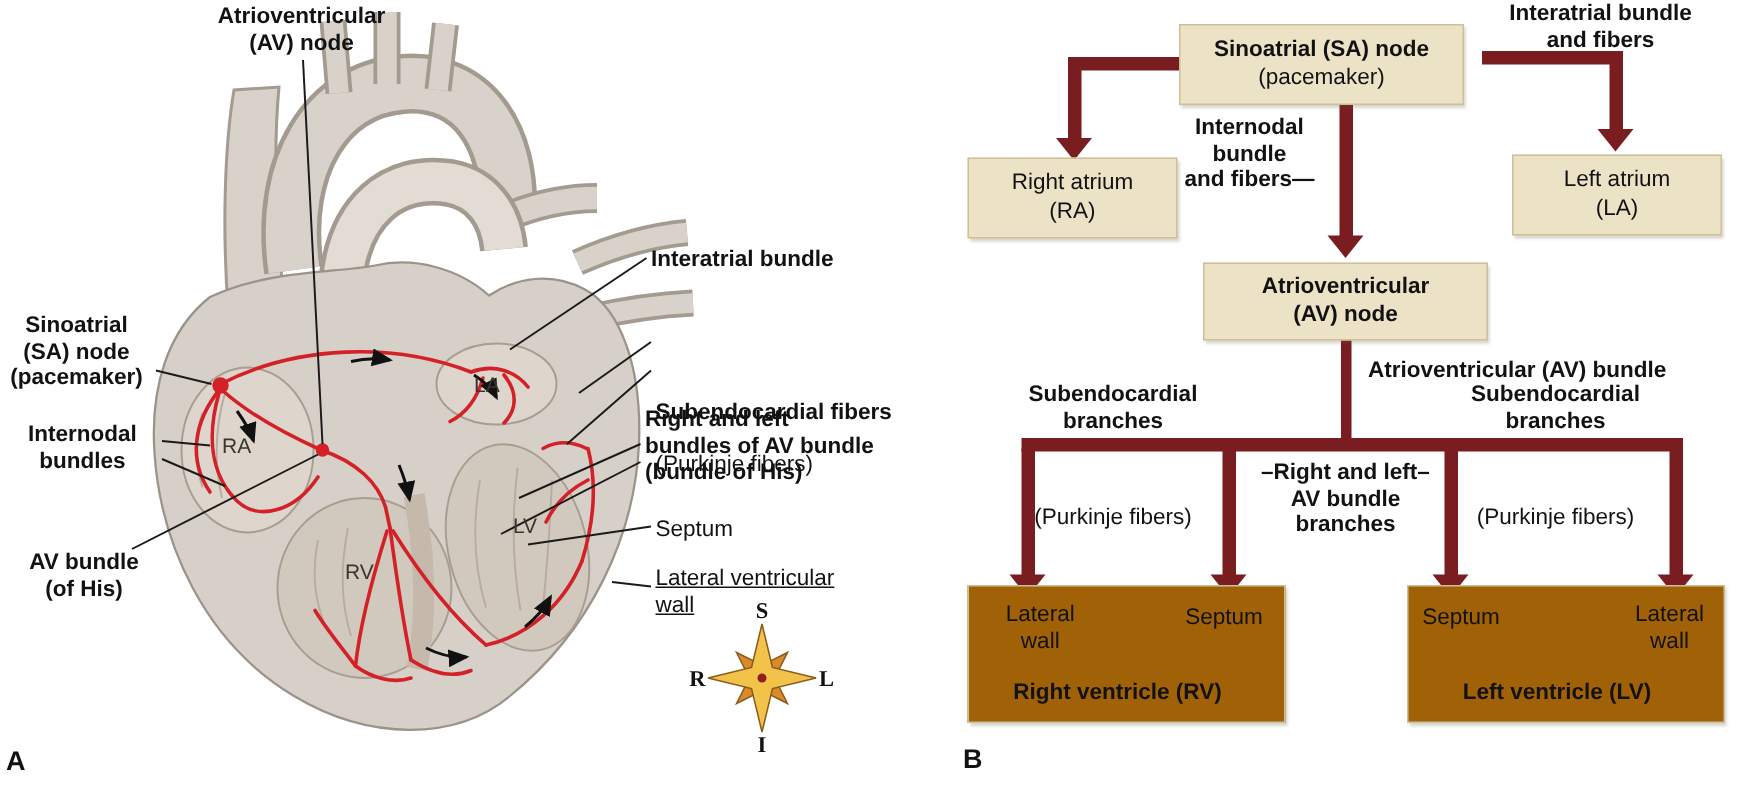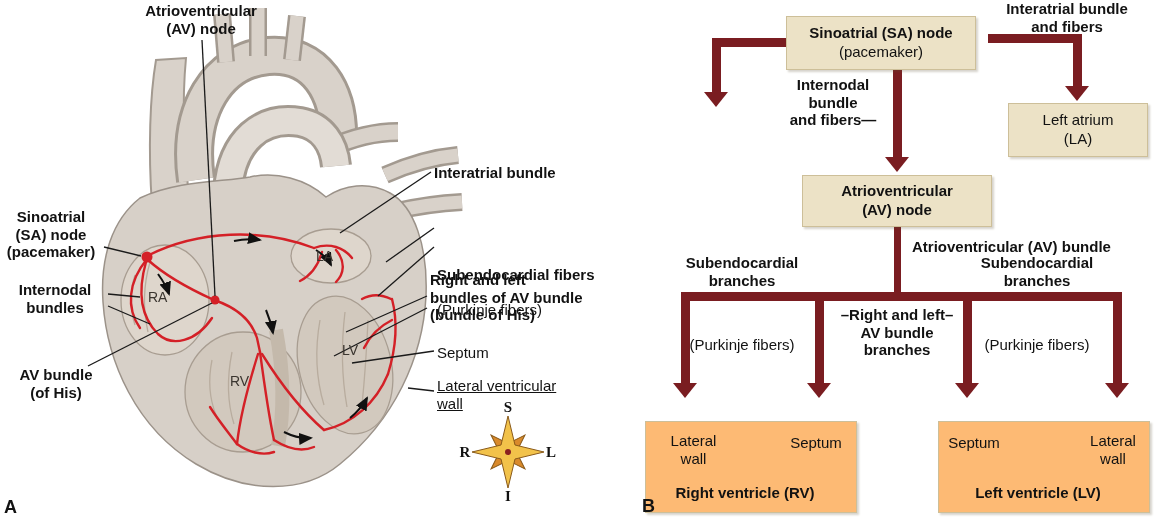--- a/index.html
+++ b/index.html
@@ -12,22 +12,22 @@
   .bold{font-weight:bold;}
   .ctr{text-align:center;}
   .nowrap{white-space:nowrap;}
   .panel-letter{position:absolute;font-size:18px;font-weight:bold;}
   
   .box{position:absolute;background:#ece2c6;border:1px solid #cdbf99;
        box-shadow:1.5px 2px 2px rgba(90,80,50,.25);
        display:flex;flex-direction:column;align-items:center;justify-content:center;
        font-size:15px;line-height:1.25;text-align:center;}
   .box span{white-space:pre-line;}
-  .bigbox{position:absolute;background:#fdba74;border:1px solid #cdbf99;
-       box-shadow:1.5px 2px 2px rgba(90,80,50,.25);font-size:15px;margin-top:31px;}
+  .bigbox{position:absolute;background:#a16207;border:1px solid #cdbf99;
+       box-shadow:1.5px 2px 2px rgba(90,80,50,.25);font-size:15px;}
   .bigbox span{position:absolute;white-space:pre-line;text-align:center;line-height:1.2;}
   .bigbox .title{font-weight:bold;left:0;right:12px;text-align:center;}
   .bar{position:absolute;background:#7a1d21;}
   .ah-down{position:absolute;width:0;height:0;
        border-left:12px solid transparent;border-right:12px solid transparent;
        border-top:15px solid #7a1d21;}
 </style>
 </head>
 <body>
 
@@ -189,20 +189,24 @@
     <div class="bar" style="left:483px;top:299px;width:9px;height:86px;"></div>
     <div class="ah-down" style="left:43px;top:383px;"></div>
     <div class="ah-down" style="left:177px;top:383px;"></div>
     <div class="ah-down" style="left:325px;top:383px;"></div>
     <div class="ah-down" style="left:475px;top:383px;"></div>
 
     <div class="box" style="left:156px;top:16px;width:188px;height:52px;">
       <span class="bold">Sinoatrial (SA) node</span>
       <span>(pacemaker)</span>
     </div>
+    <div class="box" style="left:15px;top:105px;width:138px;height:52px;">
+      <span>Right atrium
+(RA)</span>
+    </div>
     <div class="box" style="left:378px;top:103px;width:138px;height:52px;">
       <span>Left atrium
 (LA)</span>
     </div>
     <div class="box bold" style="left:172px;top:175px;width:188px;height:50px;">
       <span>Atrioventricular
 (AV) node</span>
     </div>
 
     <div class="lbl bold ctr" style="left:362px;top:0px;width:150px;">Interatrial bundle

